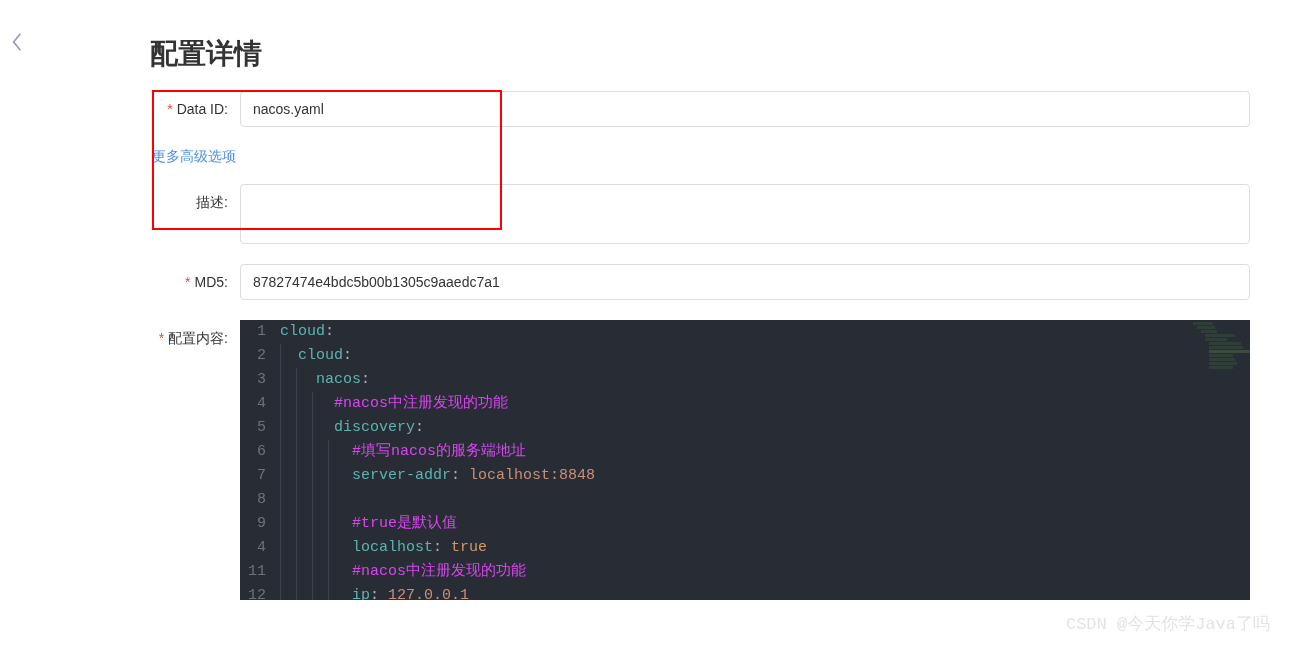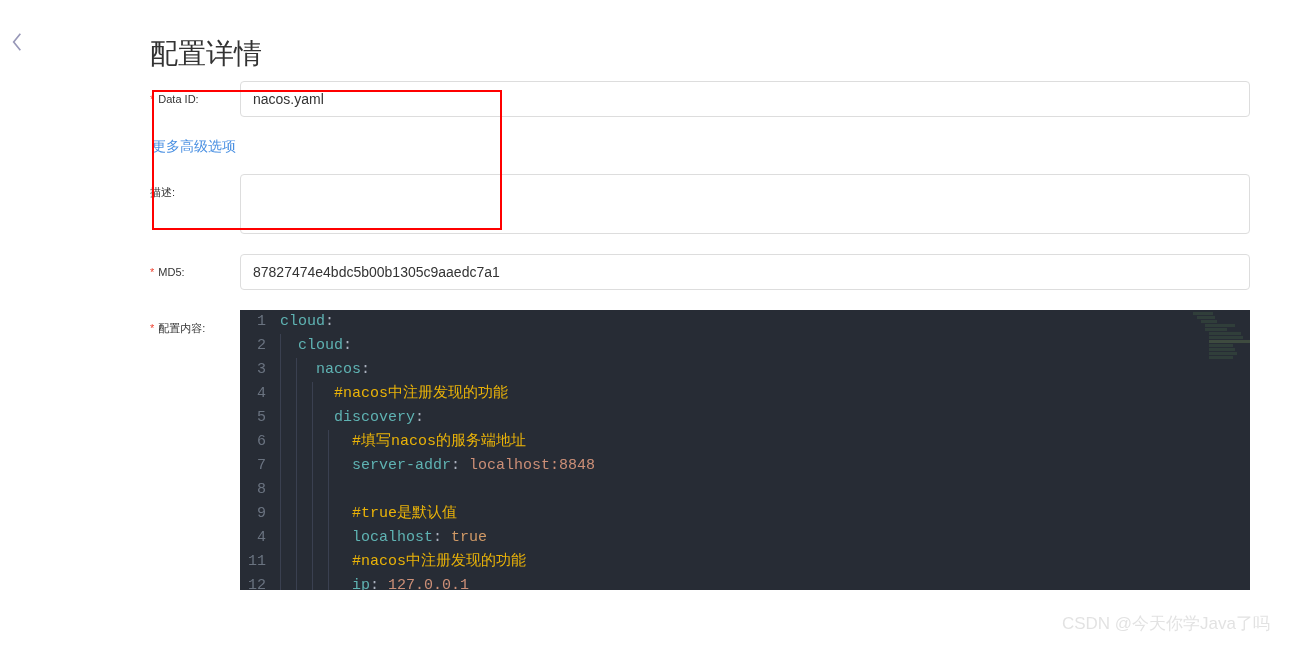--- a/index.html
+++ b/index.html
@@ -31,23 +31,23 @@
       stroke-width: 2;
       fill: none;
     }
     .main-container {
       margin-left: 150px;
       padding-top: 35px;
       width: 1100px;
     }
     .page-title {
       font-size: 28px;
-      font-weight: 400;
-      color: #333;
-      margin-bottom: 8px;
+      font-weight: 700;
+      color: #333;
+      margin-bottom: 18px;
     }
     .red-box {
       position: absolute;
       left: 152px;
       top: 90px;
       width: 350px;
       height: 140px;
       border: 2px solid red;
       pointer-events: none;
       z-index: 10;
@@ -55,23 +55,23 @@
     .form-row {
       display: flex;
       align-items: center;
       margin-bottom: 20px;
     }
     .form-row.tall {
       align-items: flex-start;
     }
     .form-label {
       width: 90px;
-      text-align: left;
-      color: #333;
-      font-size: 11px;
+      text-align: right;
+      color: #333;
+      font-size: 14px;
       padding-right: 12px;
       line-height: 36px;
       flex-shrink: 0;
     }
     .form-label .star {
       color: #e43;
       margin-right: 4px;
     }
     .form-input {
       flex: 1;
@@ -135,21 +135,21 @@
       position: relative;
     }
     .indent-guide {
       position: absolute;
       width: 1px;
       background: #3a4050;
       top: 0;
       bottom: 0;
     }
     .tok-key { color: #5fb3b3; }
-    .tok-comment { color: #eab308; }
+    .tok-comment { color: #d946ef; }
     .tok-string { color: #cc8f77; }
     .tok-bool { color: #d19a66; }
     .tok-colon { color: #abb2bf; }
     .minimap {
       position: absolute;
       right: 2px;
       top: 2px;
       width: 55px;
       height: 60px;
       opacity: 0.5;
@@ -160,21 +160,21 @@
       background: #3a5040;
     }
     .watermark {
       position: absolute;
       bottom: 14px;
       right: 22px;
       color: #d8d8d8;
       opacity: 0.72;
       font-size: 17px;
       z-index: 50;
-      font-family: Liberation Sans, sans-serif;
+      font-family: Liberation Mono, monospace;
     }
   </style>
 </head>
 <body>
 
 <div class="back-arrow">
   <svg viewBox="0 0 14 24">
       <polyline points="11,2 3,12 11,22"></polyline>
     </svg>
 </div>

